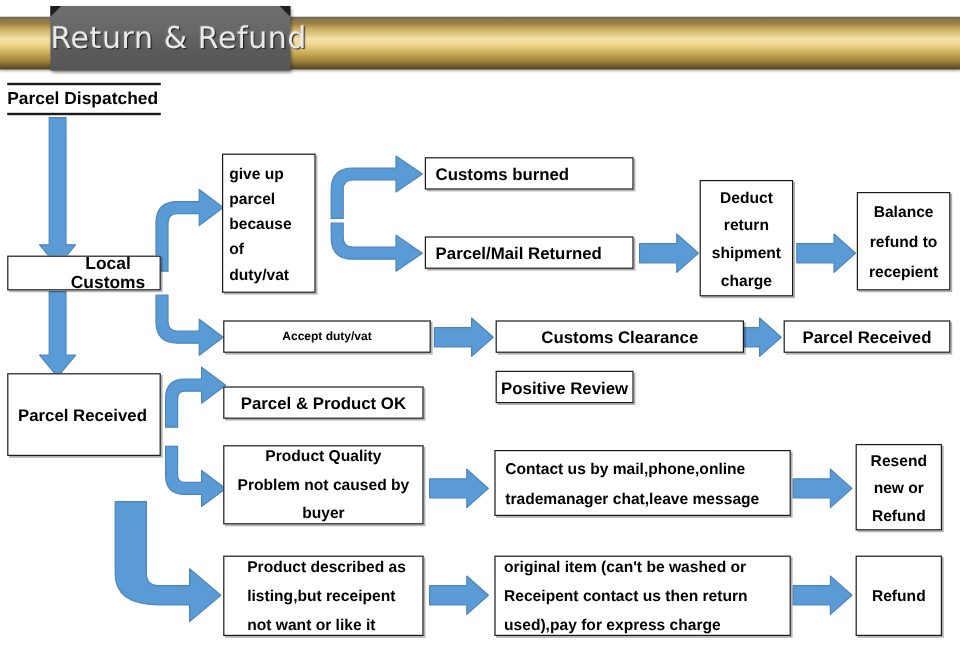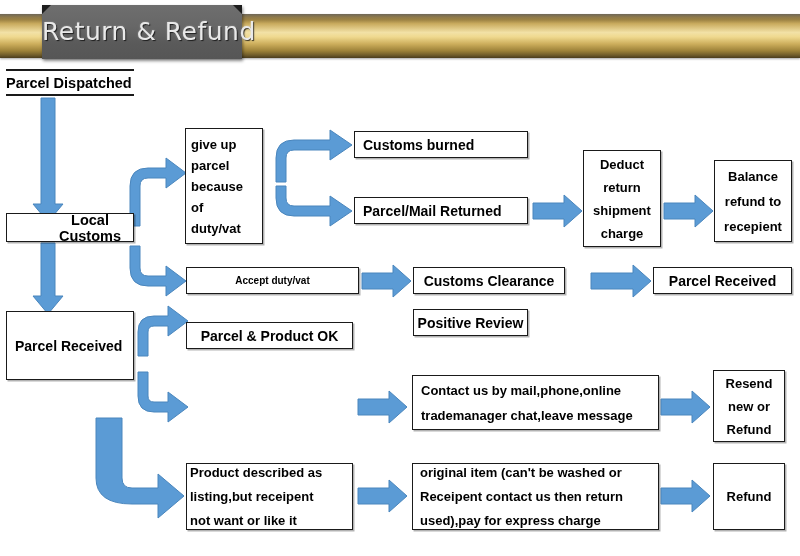--- a/index.html
+++ b/index.html
@@ -182,57 +182,64 @@
       <span class="line">Balance</span>
       <span class="line">refund to</span>
       <span class="line">recepient</span>
     </span>
   </div>
 
   <div class="node center" style="left:186px;top:267px;width:173px;height:27px;font-size:10px;">
     <span class="txt">Accept duty/vat</span>
   </div>
 
-  <div class="node center" style="left:413px;top:267px;width:152px;height:27px;font-size:14px;">
+  <div class="node center" style="left:413px;top:267px;width:207px;height:27px;font-size:14px;">
     <span class="txt">Customs Clearance</span>
   </div>
 
   <div class="node center" style="left:653px;top:267px;width:139px;height:27px;font-size:14px;">
     <span class="txt">Parcel Received</span>
   </div>
 
   <div class="node left" style="left:6px;top:311px;width:128px;height:69px;font-size:14px;padding-left:8px;">
     <span class="txt">Parcel Received</span>
   </div>
 
   <div class="node center" style="left:186px;top:322px;width:167px;height:27px;font-size:14px;">
     <span class="txt">Parcel &amp; Product OK</span>
   </div>
 
   <div class="node center" style="left:413px;top:309px;width:115px;height:27px;font-size:14px;">
     <span class="txt">Positive Review</span>
   </div>
 
+  <div class="node center" style="left:186px;top:371px;width:167px;height:66px;font-size:13px;line-height:24px;">
+    <span class="txt">
+      <span class="line">Product Quality</span>
+      <span class="line">Problem not caused by</span>
+      <span class="line">buyer</span>
+    </span>
+  </div>
 
   <div class="node left" style="left:412px;top:375px;width:247px;height:55px;font-size:13px;line-height:25px;padding-left:8px;">
     <span class="txt">
       <span class="line">Contact us by mail,phone,online</span>
       <span class="line">trademanager chat,leave message</span>
     </span>
   </div>
 
   <div class="node center" style="left:713px;top:370px;width:72px;height:72px;font-size:13px;line-height:23px;">
     <span class="txt">
       <span class="line">Resend</span>
       <span class="line">new or</span>
       <span class="line">Refund</span>
     </span>
   </div>
 
-  <div class="node left" style="left:186px;top:463px;width:167px;height:67px;font-size:13px;line-height:24px;padding-left:3px;">
+  <div class="node left" style="left:186px;top:463px;width:167px;height:67px;font-size:13px;line-height:24px;padding-left:19px;">
     <span class="txt">
       <span class="line">Product described as</span>
       <span class="line">listing,but receipent</span>
       <span class="line">not want or like it</span>
     </span>
   </div>
 
   <div class="node left" style="left:412px;top:463px;width:247px;height:67px;font-size:13px;line-height:24px;padding-left:7px;">
     <span class="txt">
       <span class="line">original item (can't be washed or</span>

